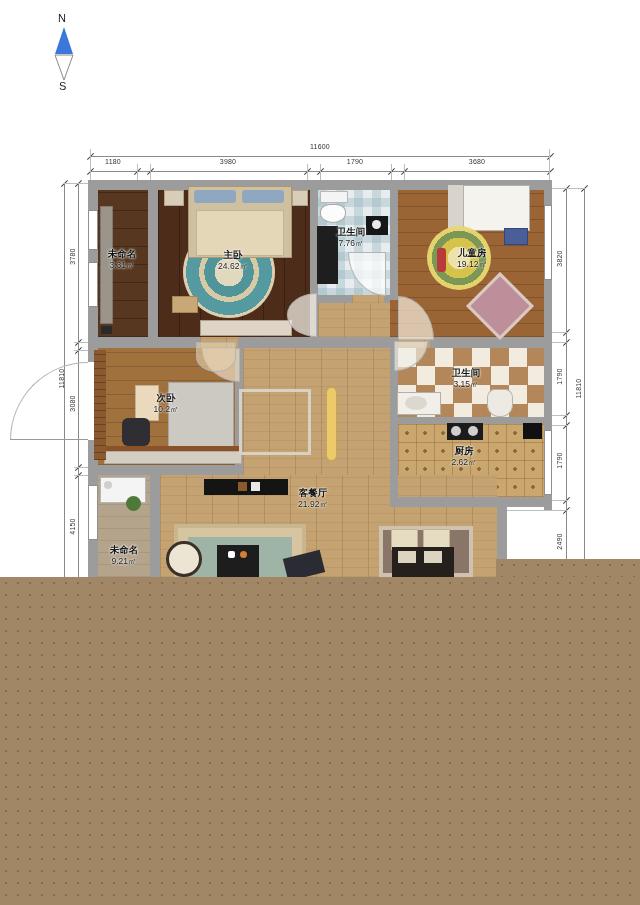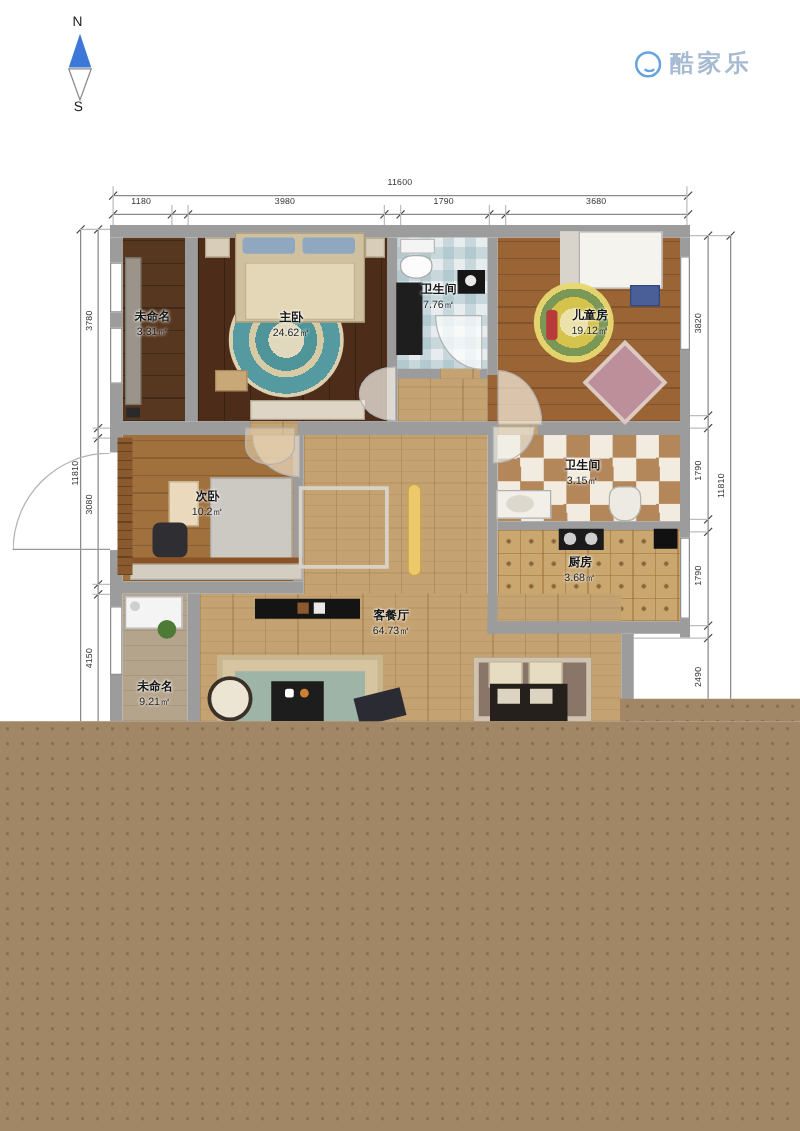--- a/index.html
+++ b/index.html
@@ -48,26 +48,20 @@
 
 <div class="canvas">
 
   <div class="compass-letter" style="left:58px;top:12px;">N</div>
   <svg class="abs" style="left:50px;top:26px;z-index:1;" width="28" height="56" viewBox="0 0 28 56">
     <polygon points="14,1 23,28 5,28" fill="#3b78d8"></polygon>
     <polygon points="5,29 23,29 14,54" fill="#ffffff" stroke="#8a8a8a" stroke-width="1"></polygon>
   </svg>
   <div class="compass-letter" style="left:59px;top:80px;">S</div>
 
-  <div class="logo" style="left:508px;top:38px;">
-    <div class="logo-icon">
-        <div class="logo-smile"></div>
-      </div>
-    <div class="logo-text">酷家乐</div>
-  </div>
 
   <div class="dlab" style="left:298px;top:143px;">11600</div>
   <div class="dline" style="left:90px;top:156px;width:460px;height:1px;"></div>
   <div class="tk" style="left:86px;top:156px;"></div>
     <div class="tk" style="left:546px;top:156px;"></div>
   <div class="dlab" style="left:91px;top:158px;">1180</div>
   <div class="dlab" style="left:206px;top:158px;">3980</div>
   <div class="dlab" style="left:333px;top:158px;">1790</div>
   <div class="dlab" style="left:455px;top:158px;">3680</div>
   <div class="dline" style="left:90px;top:171px;width:460px;height:1px;"></div>
@@ -263,25 +257,25 @@
   <div class="rlabel" style="left:136px;top:392px;width:60px;">
     <div class="rname">次卧</div>
     <div class="rarea">10.2㎡</div>
   </div>
   <div class="rlabel" style="left:436px;top:367px;width:60px;">
     <div class="rname">卫生间</div>
     <div class="rarea">3.15㎡</div>
   </div>
   <div class="rlabel" style="left:434px;top:445px;width:60px;">
     <div class="rname">厨房</div>
-    <div class="rarea">3.68㎡</div>
+    <div class="rarea">2.62㎡</div>
   </div>
   <div class="rlabel" style="left:283px;top:487px;width:60px;">
     <div class="rname">客餐厅</div>
-    <div class="rarea">64.73㎡</div>
+    <div class="rarea">21.92㎡</div>
   </div>
   <div class="rlabel" style="left:94px;top:544px;width:60px;">
     <div class="rname">未命名</div>
     <div class="rarea">9.21㎡</div>
   </div>
 
   <div class="overlay" style="left:496px;top:559px;width:144px;height:18px;"></div>
   <div class="overlay" style="left:0;top:577px;width:640px;height:328px;"></div>
 
 </div>

